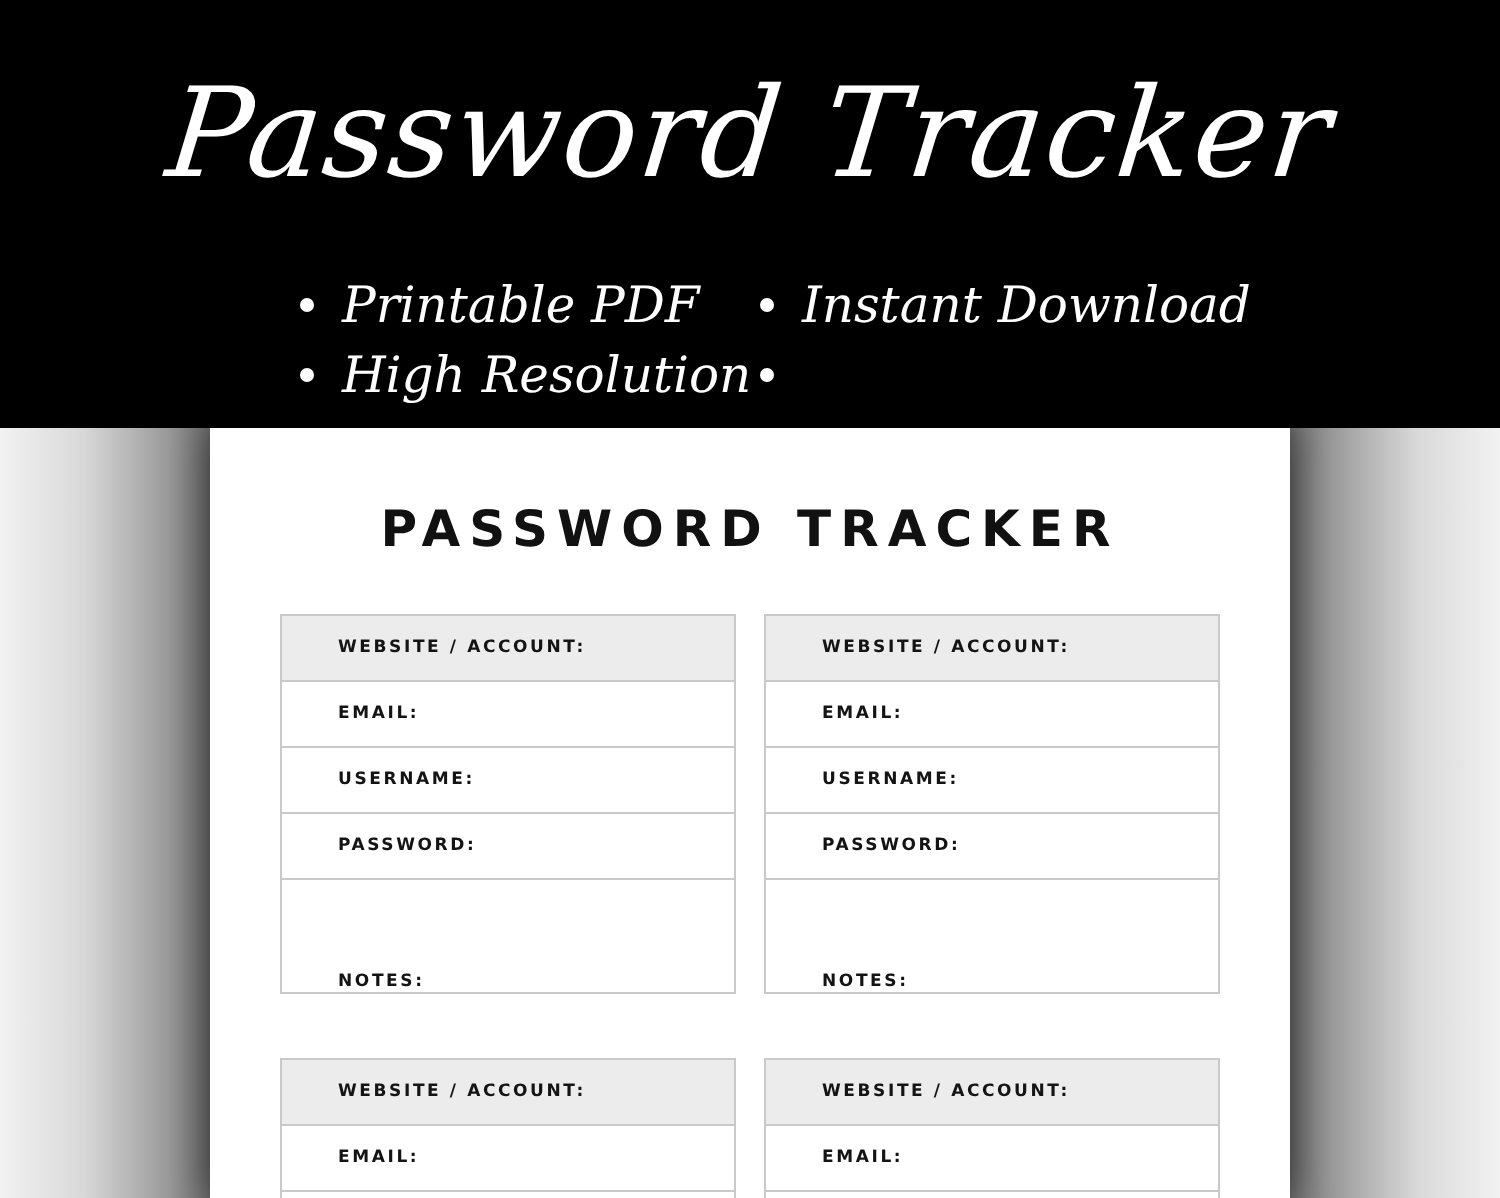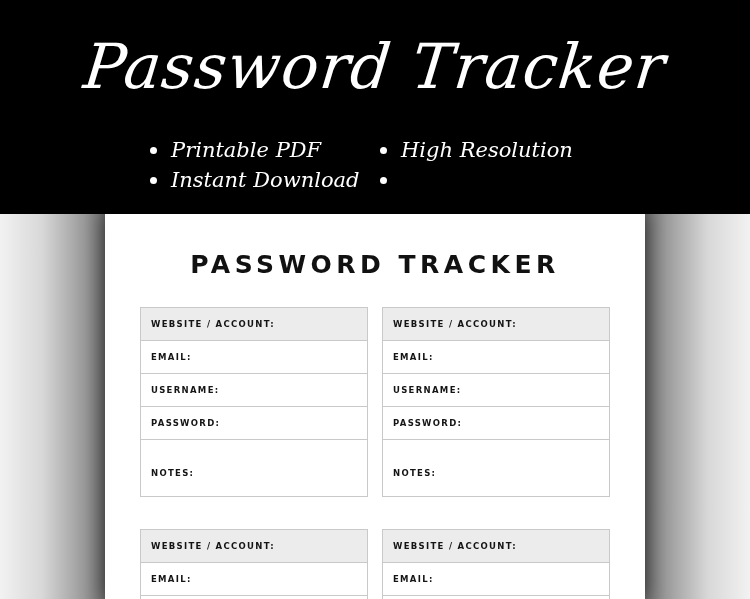--- a/index.html
+++ b/index.html
@@ -58,21 +58,21 @@
     flex-wrap: wrap;
     row-gap: 6px;
   }
   .feature {
     width: 50%;
     display: flex;
     align-items: center;
     color: #ffffff;
     font-family: "DejaVu Serif", serif;
     font-style: italic;
-    font-size: 21px;
+    font-size: 25px;
     white-space: nowrap;
   }
   .bullet {
     display: inline-block;
     width: 7px;
     height: 7px;
     border-radius: 50%;
     background: #ffffff;
     margin-right: 14px;
     flex: 0 0 auto;
@@ -151,29 +151,29 @@
     border: 1px solid #c9c9c9;
     background: #ffffff;
     box-sizing: border-box;
   }
 
   .row {
     border-bottom: 1px solid #c9c9c9;
     height: 33px;
     display: flex;
     align-items: center;
-    padding-left: 10px;
+    padding-left: 28px;
     box-sizing: border-box;
   }
   .row.header {
     background: #ececec;
   }
   .row.notes {
     height: 56px;
-    align-items: center;
+    align-items: flex-end;
     padding-top: 9px;
     border-bottom: none;
   }
   .row-label {
     font-family: "DejaVu Sans", sans-serif;
     font-size: 8.5px;
     font-weight: 700;
     letter-spacing: 1.3px;
     color: #141414;
   }
@@ -190,25 +190,25 @@
 
   <div class="promo-band">
     <div class="promo-title">Password Tracker</div>
     <div class="promo-features">
       <div class="feature">
         <span class="bullet"></span>
         <span>Printable PDF</span>
       </div>
       <div class="feature">
         <span class="bullet"></span>
+        <span>Instant Download</span>
+      </div>
+      <div class="feature">
+        <span class="bullet"></span>
         <span>High Resolution</span>
-      </div>
-      <div class="feature">
-        <span class="bullet"></span>
-        <span>Instant Download</span>
       </div>
       <div class="feature">
         <span class="bullet"></span>
       </div>
     </div>
   </div>
 
   <div class="sheet">
     <div class="sheet-title">PASSWORD TRACKER</div>
 

